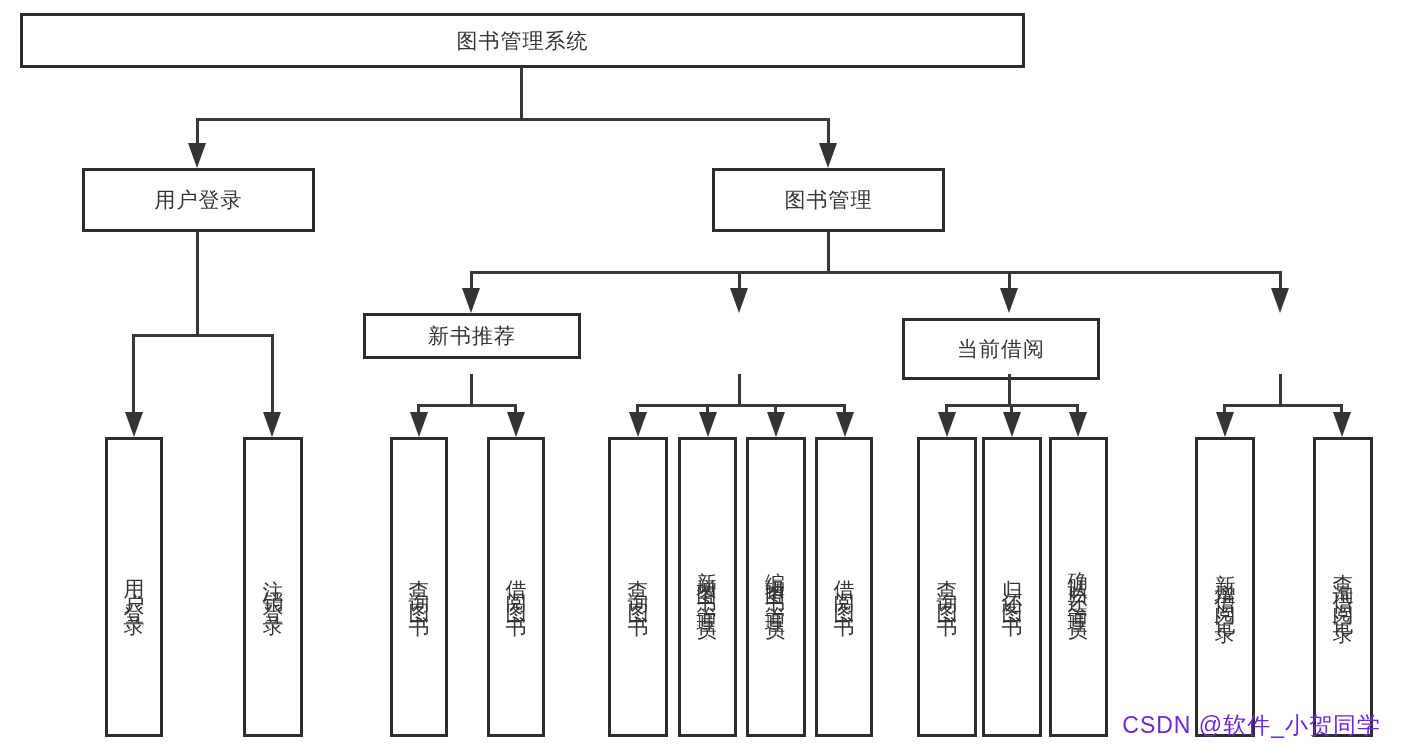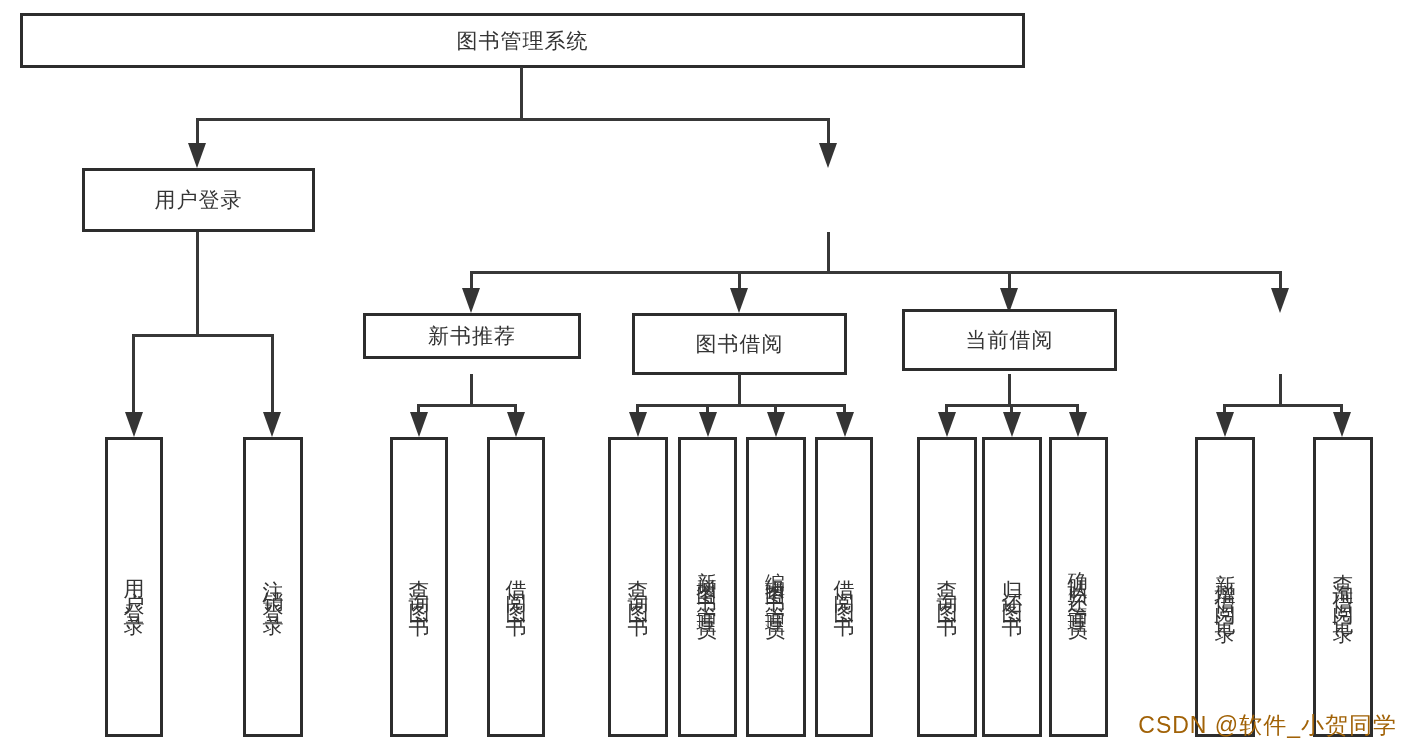--- a/index.html
+++ b/index.html
@@ -45,23 +45,23 @@
   .arrow{
     position:absolute;
     width:0;height:0;
     border-left:9px solid transparent;
     border-right:9px solid transparent;
     border-top:25px solid #343434;
   }
   
   .watermark{
     position:absolute;
-    right:8px;bottom:6px;
+    right:24px;bottom:6px;
     font-size:23px;
-    color:#a16207;
+    color:#6d28d9;
     letter-spacing:1px;
     z-index:5;
   }
 </style>
 </head>
 <body>
 
 <div class="canvas">
 
   <div class="hbox" style="left:20px;top:13px;width:1005px;height:55px">
@@ -71,20 +71,23 @@
   <div class="vline" style="left:520px;top:67px;height:52px"></div>
   <div class="hline" style="left:196px;top:118px;width:634px"></div>
   <div class="vline" style="left:196px;top:118px;height:30px"></div>
   <div class="vline" style="left:827px;top:118px;height:30px"></div>
   <div class="arrow" style="left:188px;top:143px"></div>
   <div class="arrow" style="left:819px;top:143px"></div>
 
   <div class="hbox" style="left:82px;top:168px;width:233px;height:64px">
     <span>用户登录</span>
   </div>
+  <div class="hbox" style="left:712px;top:168px;width:233px;height:64px">
+    <span>图书管理</span>
+  </div>
 
   <div class="vline" style="left:196px;top:232px;height:104px"></div>
   <div class="hline" style="left:132px;top:334px;width:142px"></div>
   <div class="vline" style="left:132px;top:334px;height:80px"></div>
   <div class="vline" style="left:271px;top:334px;height:80px"></div>
   <div class="arrow" style="left:125px;top:412px"></div>
   <div class="arrow" style="left:263px;top:412px"></div>
 
   <div class="vline" style="left:827px;top:232px;height:42px"></div>
   <div class="hline" style="left:470px;top:271px;width:812px"></div>
@@ -93,24 +96,21 @@
   <div class="vline" style="left:1008px;top:271px;height:20px"></div>
   <div class="vline" style="left:1279px;top:271px;height:20px"></div>
   <div class="arrow" style="left:462px;top:288px"></div>
   <div class="arrow" style="left:730px;top:288px"></div>
   <div class="arrow" style="left:1000px;top:288px"></div>
   <div class="arrow" style="left:1271px;top:288px"></div>
 
   <div class="hbox" style="left:363px;top:313px;width:218px;height:46px">
     <span>新书推荐</span>
   </div>
-  <div class="hbox" style="left:632px;top:313px;width:215px;height:62px">
-    <span>图书借阅</span>
-  </div>
-  <div class="hbox" style="left:902px;top:309px;width:215px;height:62px">
+  <div class="hbox" style="left:902px;top:318px;width:198px;height:62px">
     <span>当前借阅</span>
   </div>
 
   <div class="vline" style="left:470px;top:374px;height:33px"></div>
   <div class="hline" style="left:417px;top:404px;width:100px"></div>
   <div class="vline" style="left:417px;top:404px;height:12px"></div>
   <div class="vline" style="left:514px;top:404px;height:12px"></div>
   <div class="arrow" style="left:410px;top:412px"></div>
   <div class="arrow" style="left:507px;top:412px"></div>
 

